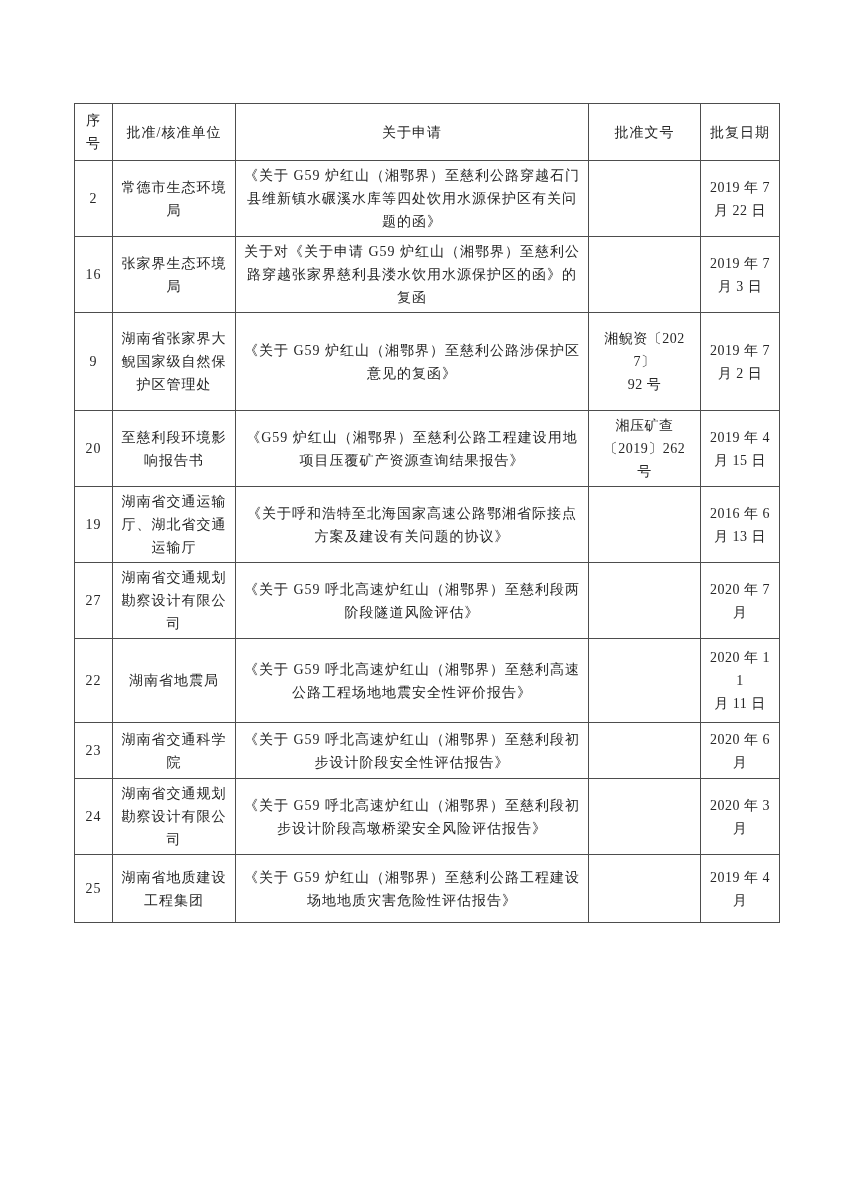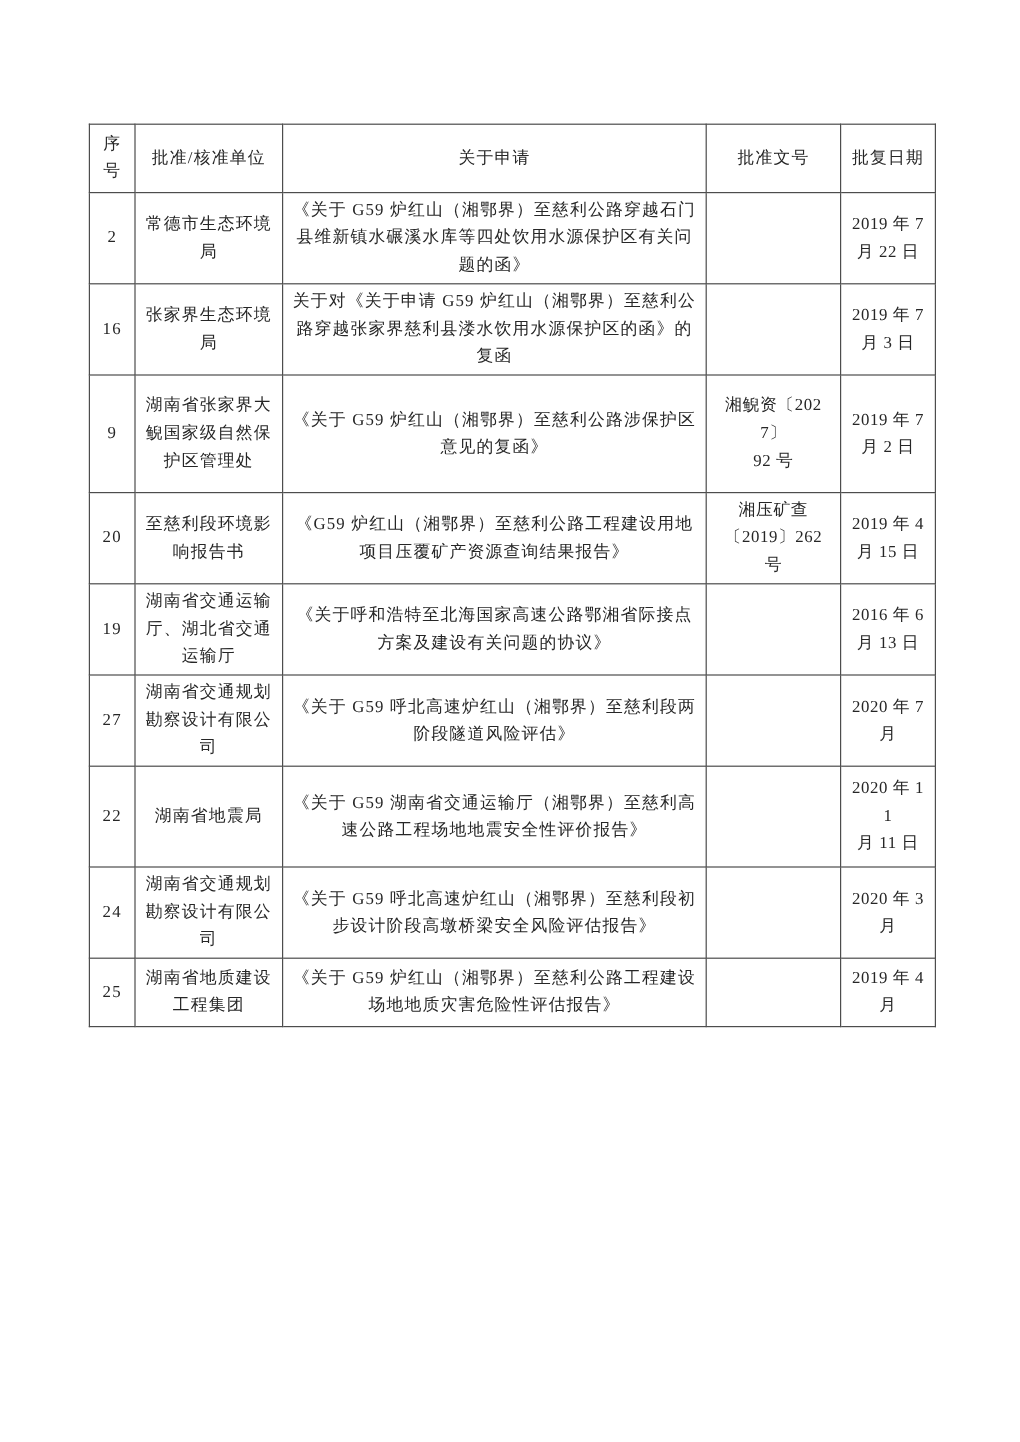--- a/index.html
+++ b/index.html
@@ -101,24 +101,32 @@
     <td class="c-no">27</td>
     <td class="c-unit">湖南省交通规划勘察设计有限公司</td>
     <td class="c-doc">《关于 G59 呼北高速炉红山（湘鄂界）至慈利段两阶段隧道风险评估》</td>
     <td class="c-ref"></td>
     <td class="c-date">2020 年 7
 月</td>
   </tr>
         <tr>
     <td class="c-no">22</td>
     <td class="c-unit">湖南省地震局</td>
-    <td class="c-doc">《关于 G59 湖南省交通运输厅（湘鄂界）至慈利高速公路工程场地地震安全性评价报告》</td>
+    <td class="c-doc">《关于 G59 呼北高速炉红山（湘鄂界）至慈利高速公路工程场地地震安全性评价报告》</td>
     <td class="c-ref"></td>
     <td class="c-date">2020 年 11
 月 11 日</td>
+  </tr>
+        <tr>
+    <td class="c-no">23</td>
+    <td class="c-unit">湖南省交通科学院</td>
+    <td class="c-doc">《关于 G59 呼北高速炉红山（湘鄂界）至慈利段初步设计阶段安全性评估报告》</td>
+    <td class="c-ref"></td>
+    <td class="c-date">2020 年 6
+月</td>
   </tr>
         <tr>
     <td class="c-no">24</td>
     <td class="c-unit">湖南省交通规划勘察设计有限公司</td>
     <td class="c-doc">《关于 G59 呼北高速炉红山（湘鄂界）至慈利段初步设计阶段高墩桥梁安全风险评估报告》</td>
     <td class="c-ref"></td>
     <td class="c-date">2020 年 3
 月</td>
   </tr>
         <tr>

